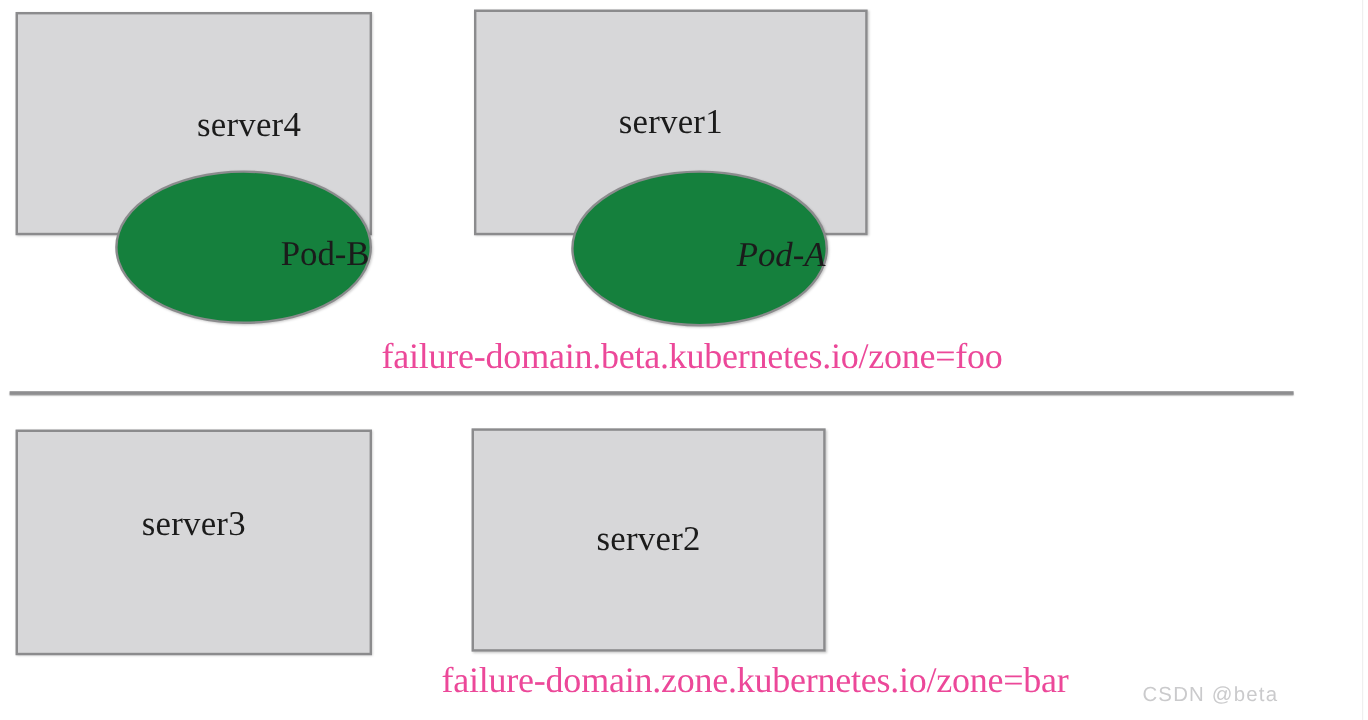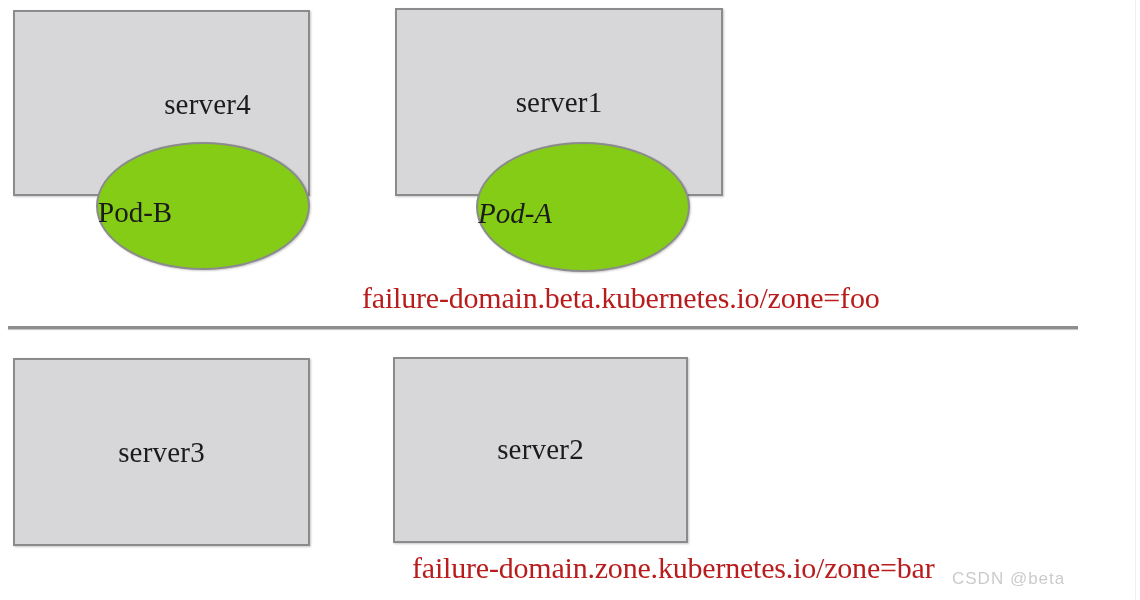--- a/index.html
+++ b/index.html
@@ -31,52 +31,51 @@
     text-align: center;
     font-size: 29px;
     color: #1b1b1b;
     letter-spacing: 0.2px;
     white-space: nowrap;
   }
 
   
   .pod-ellipse {
     position: absolute;
-    background: #84cc16;
+    background: #15803d;
     border: 2px solid #8b8b8d;
     border-radius: 50%;
     box-sizing: border-box;
     box-shadow: 1px 1px 2px rgba(0,0,0,0.20);
     display: flex;
     align-items: center;
-    justify-content: flex-start;
+    justify-content: flex-end;
   }
   .pod-label {
     font-size: 29px;
     color: #1b1b1b;
     white-space: nowrap;
     position: relative;
     top: 6px;
   }
 
   
   .zone-divider {
     position: absolute;
     background: #8e8e90;
     box-shadow: 0 1px 1px rgba(0,0,0,0.25);
   }
 
   
   .zone-label {
     position: absolute;
     font-size: 30px;
-    color: #b91c1c;
+    color: #ec4899;
     white-space: nowrap;
     letter-spacing: -0.2px;
-    margin-left: 44px;
   }
 
   
   .watermark {
     position: absolute;
     font-family: "Liberation Sans", sans-serif;
     font-size: 17px;
     color: #b9b9bb;
     opacity: 0.75;
     white-space: nowrap;
@@ -118,21 +117,21 @@
 
     <div class="zone-label" style="left:318px; top:281px;">failure-domain.beta.kubernetes.io/zone=foo</div>
 
   </div>
 
   <div class="zone-divider" style="left:8px; top:326px; width:1070px; height:3px;"></div>
 
   <div>
 
     <div class="server-box" style="left:13px; top:358px; width:297px; height:188px;">
-      <span class="server-label" style="top:76px;">server3</span>
+      <span class="server-label" style="top:61px;">server3</span>
     </div>
 
     <div class="server-box" style="left:393px; top:357px; width:295px; height:186px;padding-left:47px;">
       <span class="server-label" style="top:74px;">server2</span>
     </div>
 
     <div class="zone-label" style="left:368px; top:551px;">failure-domain.zone.kubernetes.io/zone=bar</div>
 
   </div>
 

